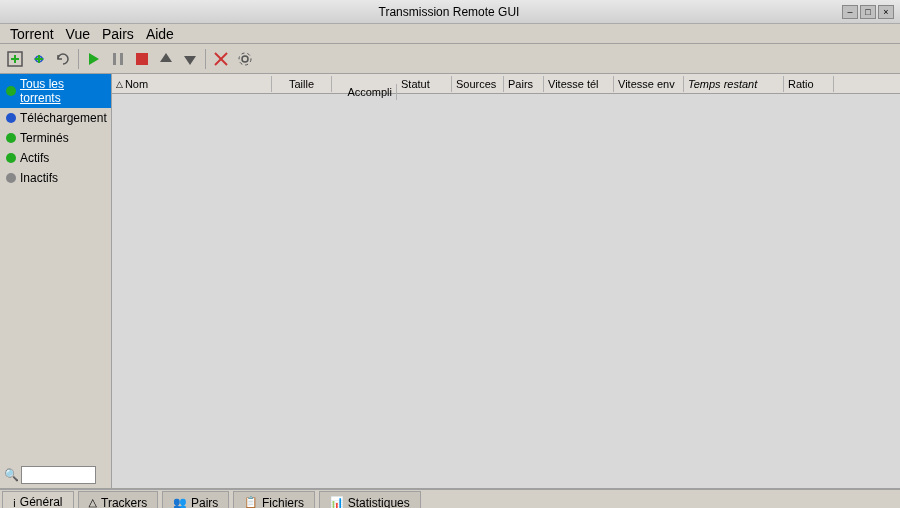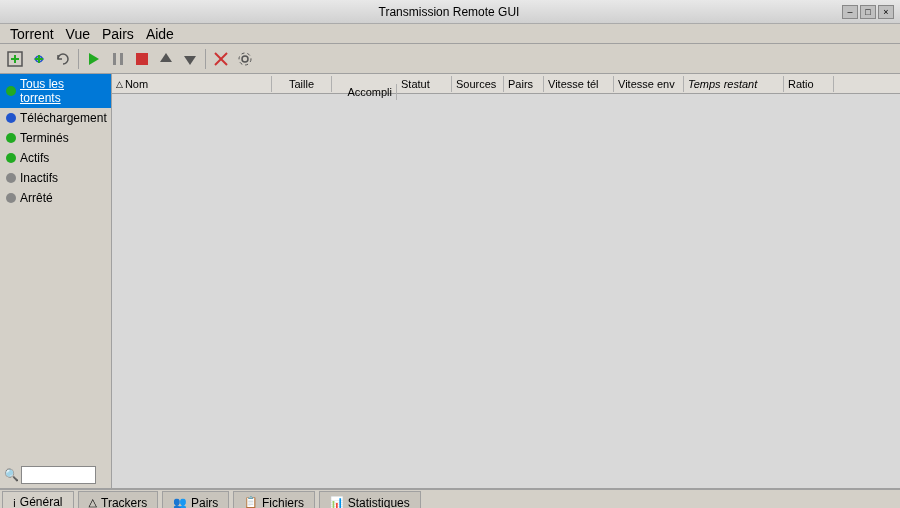--- a/index.html
+++ b/index.html
@@ -328,24 +328,20 @@
         <span>Terminés</span>
       </div>
       <div class="sidebar-item">
         <div class="sidebar-dot" style="background:#22aa22;"></div>
         <span>Actifs</span>
       </div>
       <div class="sidebar-item">
         <div class="sidebar-dot" style="background:#888888;"></div>
         <span>Inactifs</span>
       </div>
-      <div class="sidebar-item">
-        <div class="sidebar-dot" style="background:#888888;"></div>
-        <span>Arrêté</span>
-      </div>
     </div>
     <div class="sidebar-search">
       <span class="search-icon-sm">🔍</span>
       <input type="text" style="width: 75px; height: 18px; border: 1px solid rgb(136, 136, 136); background: white; font-size: 11px; padding: 0px 2px;">
     </div>
   </div>
 
   <div class="content-area">
 
     <div class="torrent-table">

